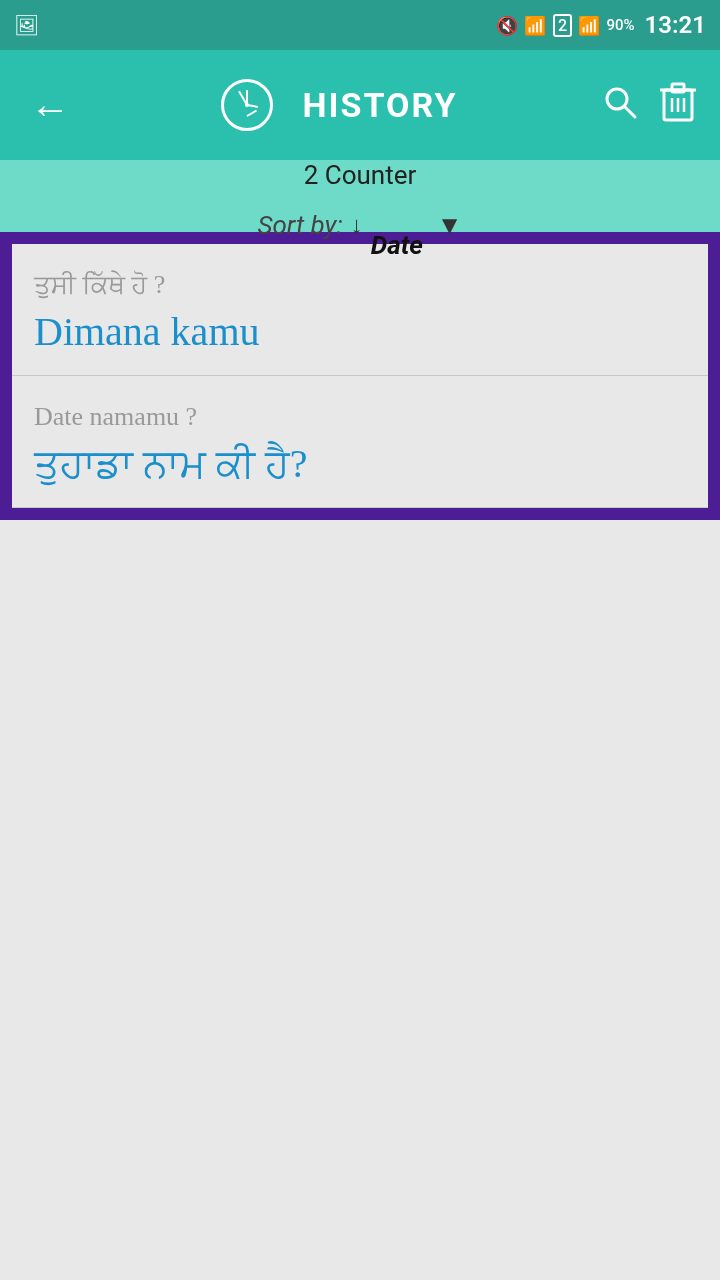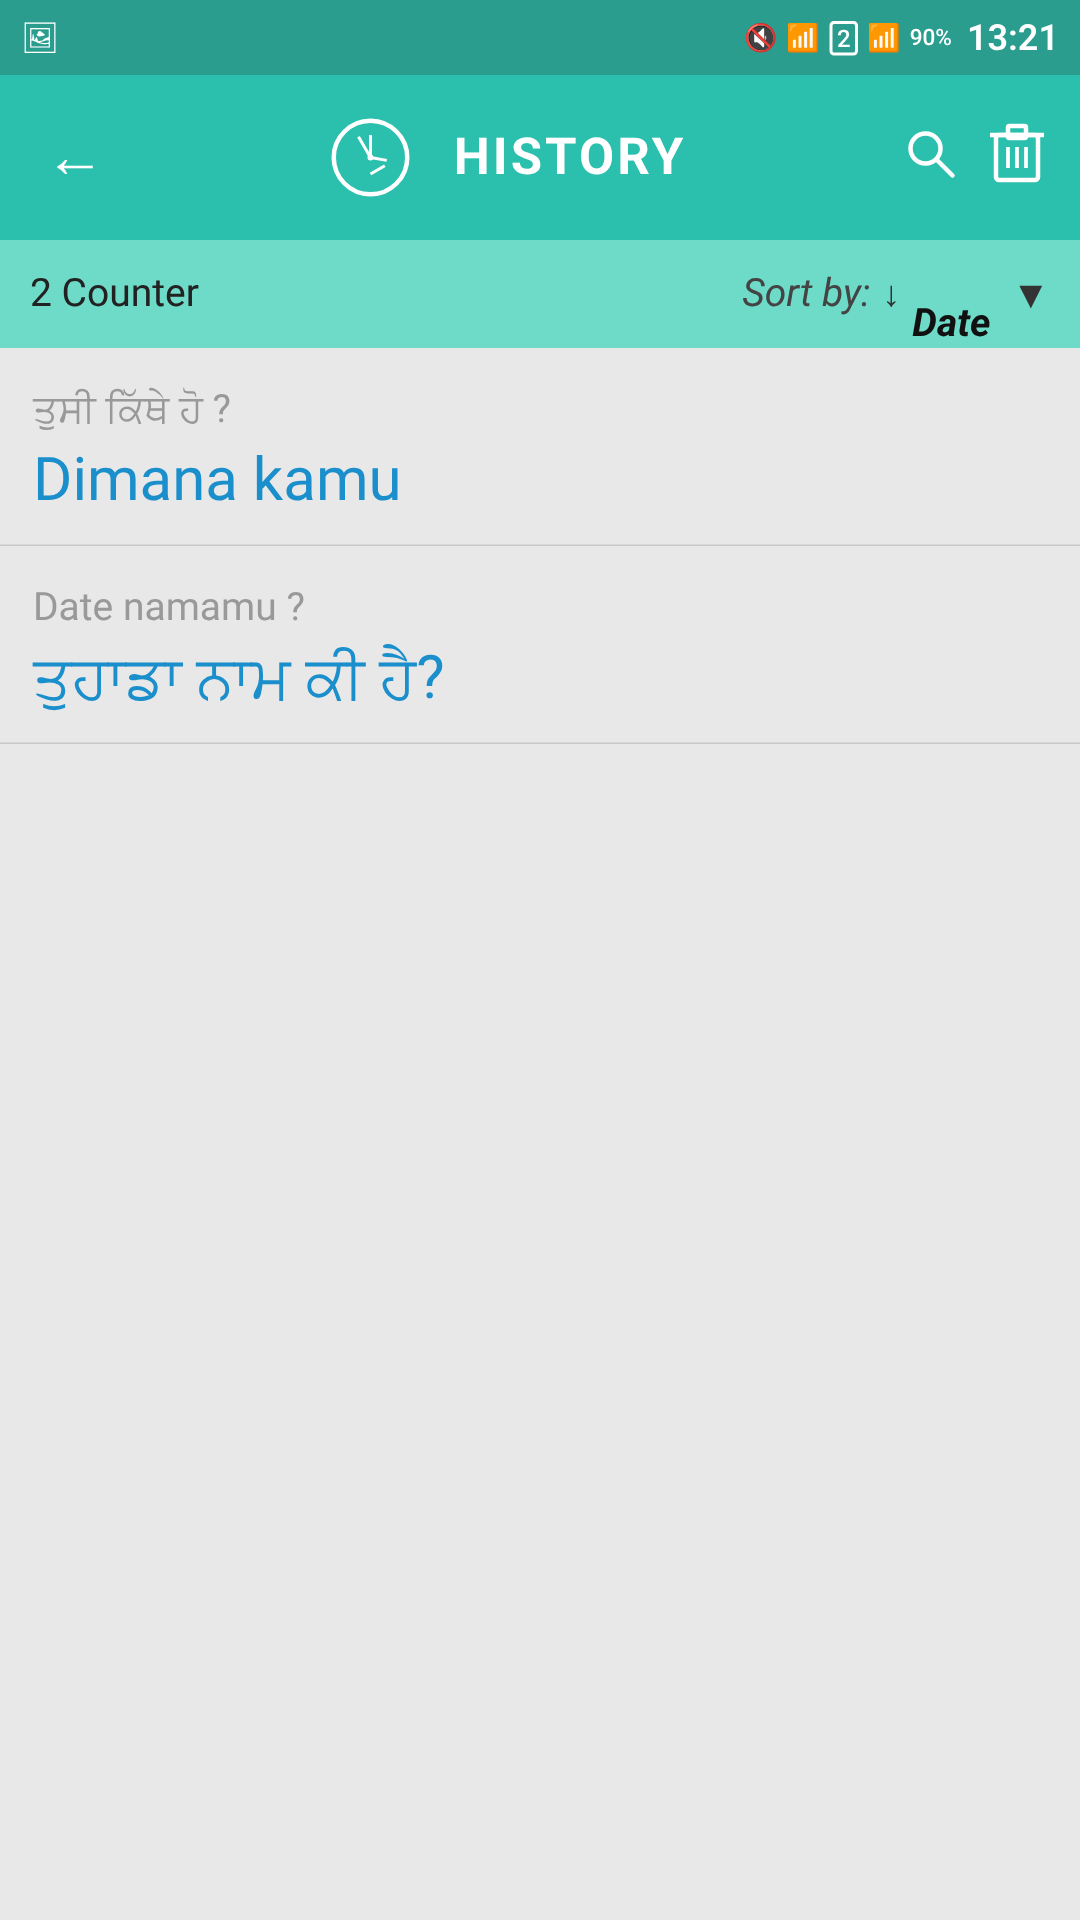--- a/index.html
+++ b/index.html
@@ -158,20 +158,21 @@
     }
 
     
     .filter-bar {
       width: 720px;
       height: 72px;
       background: #6edbc8;
       display: flex;
       align-items: center;
       padding: 0 20px;
+      flex-direction: column;
     }
     .filter-counter {
       color: #222;
       font-size: 26px;
       font-weight: 400;
       flex: 1;
     }
     .filter-sort {
       display: flex;
       align-items: center;
@@ -196,21 +197,22 @@
     .filter-dropdown-arrow {
       font-size: 26px;
       color: #333;
       margin-left: 6px;
       cursor: pointer;
     }
 
     
     .history-list {
       background: #4c1d95;
-      padding: 0;
+      padding: 12px;
+      font-family: Liberation Serif, serif;
     }
     .history-item {
       background: #e8e8e8;
       padding: 26px 22px 20px 22px;
       border-bottom: 1.5px solid #c8c8c8;
     }
     .history-item-original {
       color: #999;
       font-size: 26px;
       margin-bottom: 8px;

